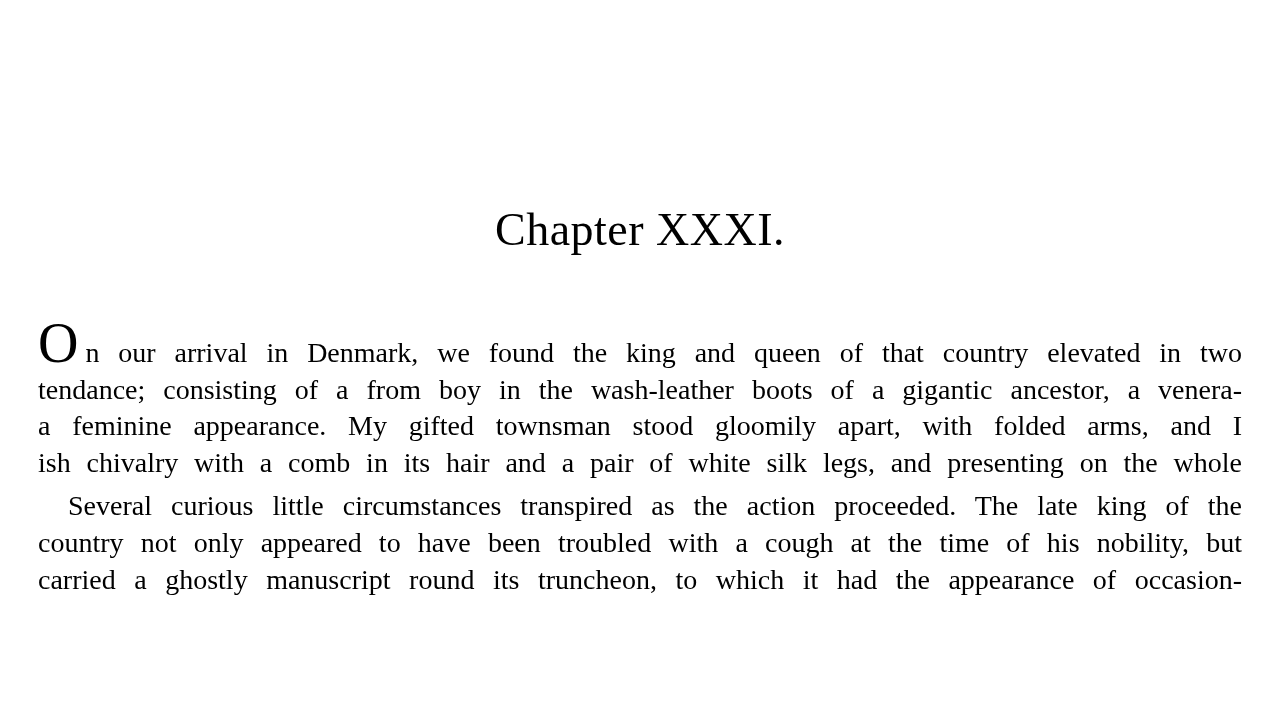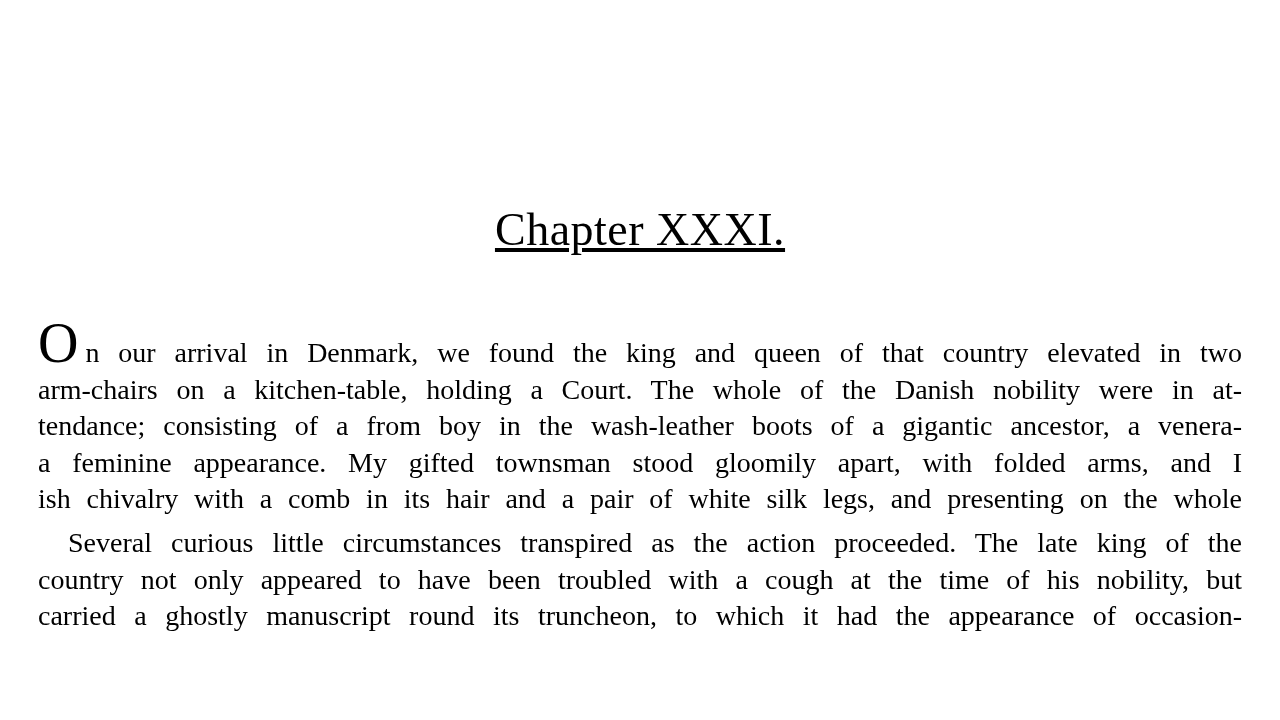--- a/index.html
+++ b/index.html
@@ -20,21 +20,20 @@
     position: absolute;
     top: 207px;
     left: 0;
     right: 0;
     margin: 0;
     text-align: center;
     font-size: 46px;
     font-weight: 400;
     line-height: 1;
     letter-spacing: 0.5px;
-    text-decoration: underline;
   }
   .body-text {
     position: absolute;
     top: 335px;
     left: 38px;
     width: 1204px;
     font-size: 28px;
     line-height: 36.6px;
   }
   .para + .para {
@@ -62,21 +61,20 @@
   }
 </style>
 </head>
 <body>
 
 <div class="page">
   <h1 class="chapter-title">Chapter XXXI.</h1>
   <div class="body-text">
       <div class="para">
         <div class="line"><span class="dropcap">O</span>n our arrival in Denmark, we found the king and queen of that country elevated in two</div>
-        <div class="line">arm-chairs on a kitchen-table, holding a Court. The whole of the Danish nobility were in at-</div>
         <div class="line">tendance; consisting of a from boy in the wash-leather boots of a gigantic ancestor, a venera-</div>
         <div class="line">a feminine appearance. My gifted townsman stood gloomily apart, with folded arms, and I</div>
         <div class="line">ish chivalry with a comb in its hair and a pair of white silk legs, and presenting on the whole</div>
       </div>
       <div class="para">
         <div class="line"><span class="indent"></span>Several curious little circumstances transpired as the action proceeded. The late king of the</div>
         <div class="line">country not only appeared to have been troubled with a cough at the time of his nobility, but</div>
         <div class="line">carried a ghostly manuscript round its truncheon, to which it had the appearance of occasion-</div>
       </div>
     </div>

